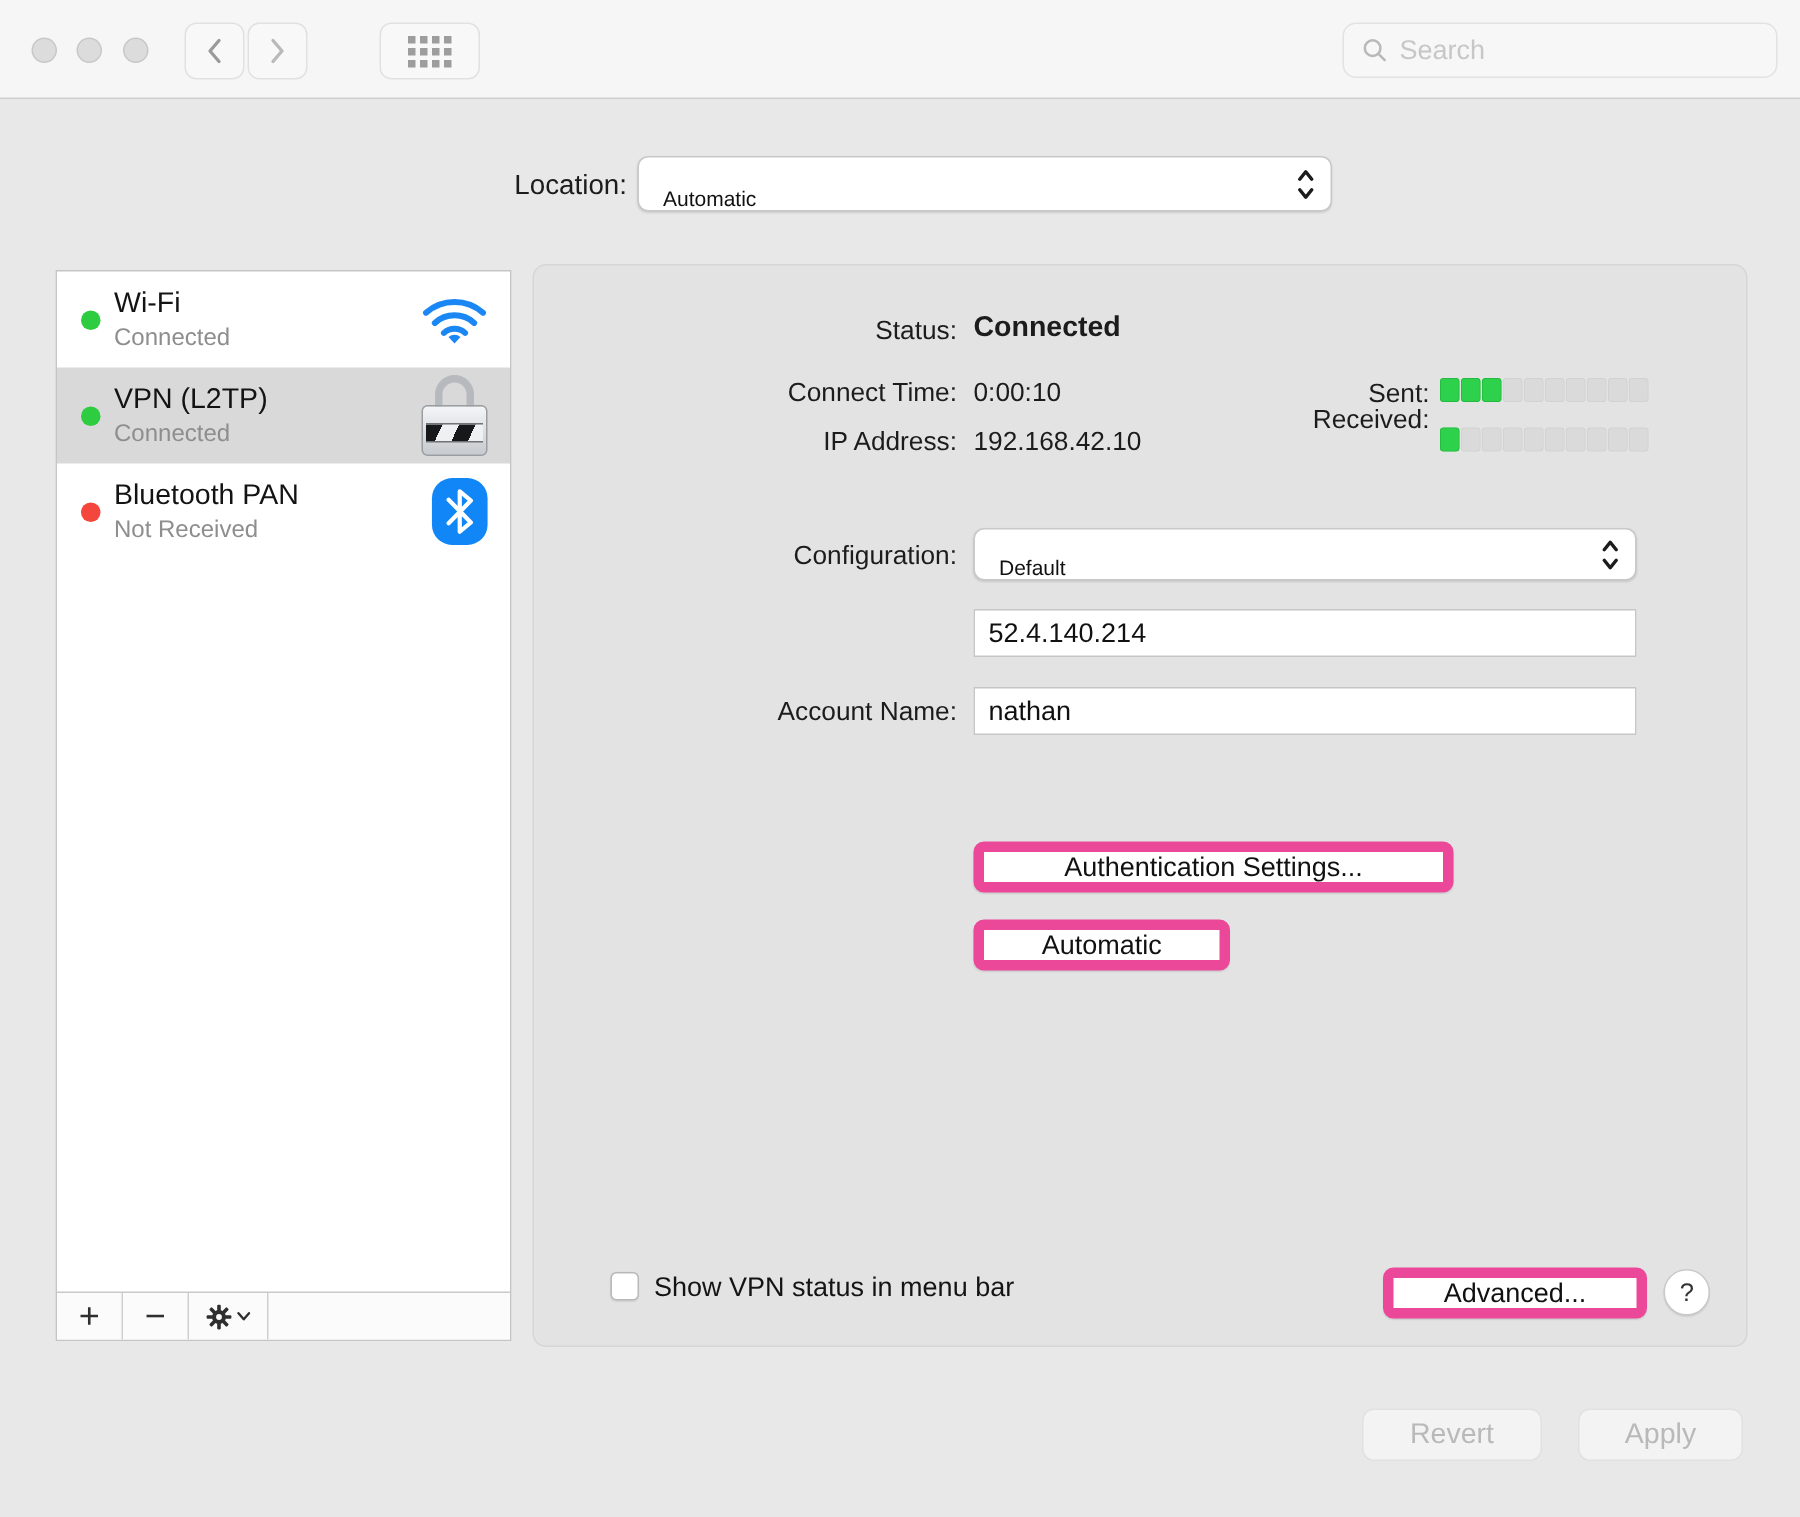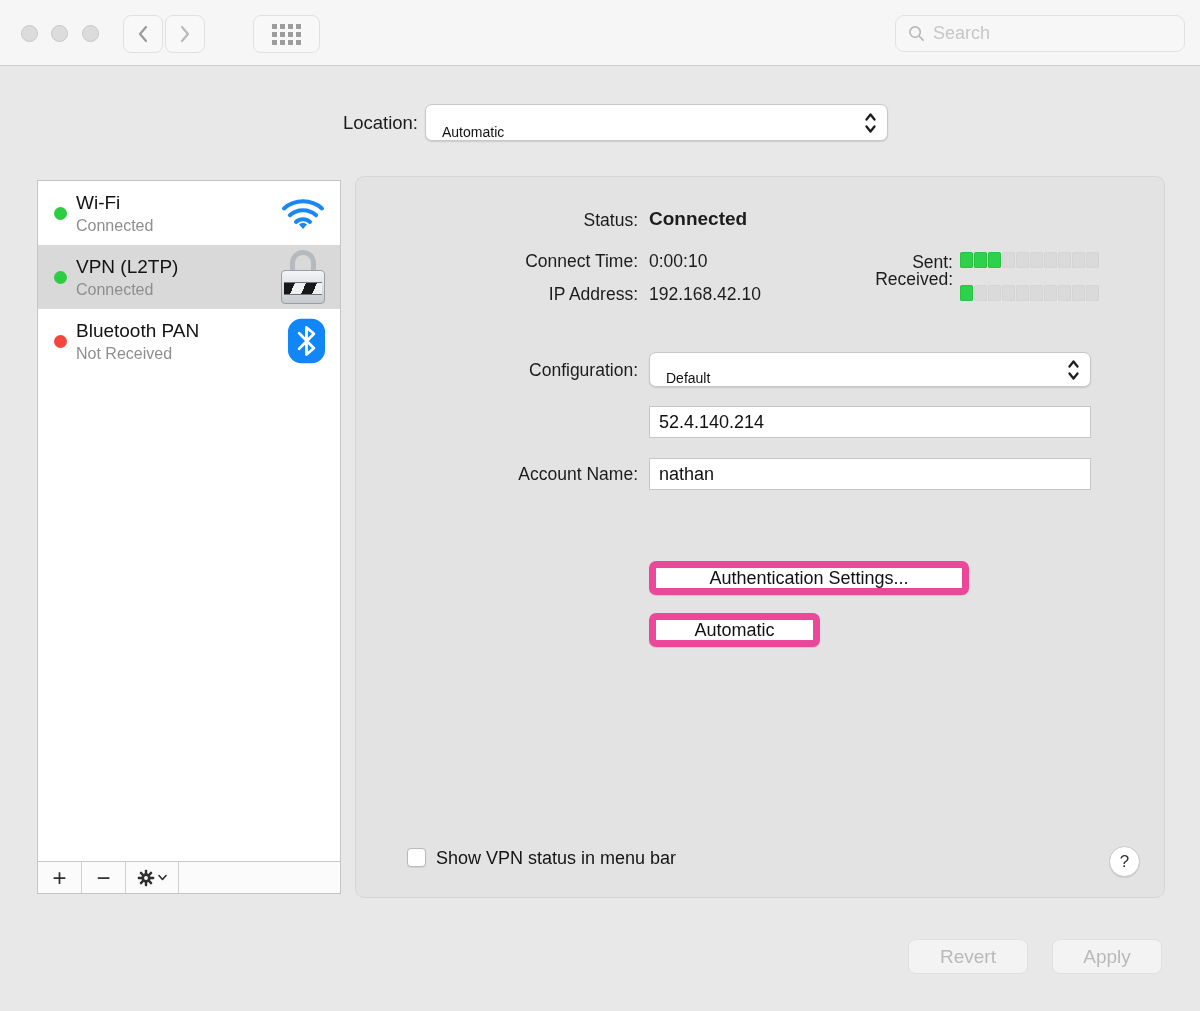--- a/index.html
+++ b/index.html
@@ -351,17 +351,18 @@
 
   <div class="plabel" style="top:287px">Account Name:</div>
   <input class="field" style="top: 281px;" type="text" value="nathan">
 
   <div class="btn auth-btn">Authentication Settings...</div>
   <div class="btn disc-btn">Automatic</div>
 
   <div class="checkbox"></div>
   <div class="checkbox-label">Show VPN status in menu bar</div>
 
+  <div class="btn adv-btn">Advanced...</div>
   <div class="help-btn">?</div>
 </div>
 
 <div class="btn-disabled revert-btn">Revert</div>
 <div class="btn-disabled apply-btn">Apply</div>
 
 </body></html>

